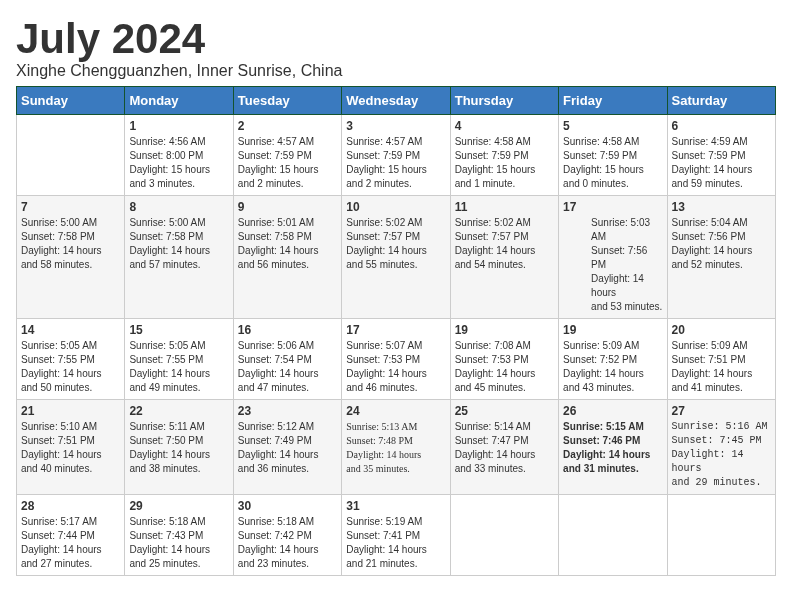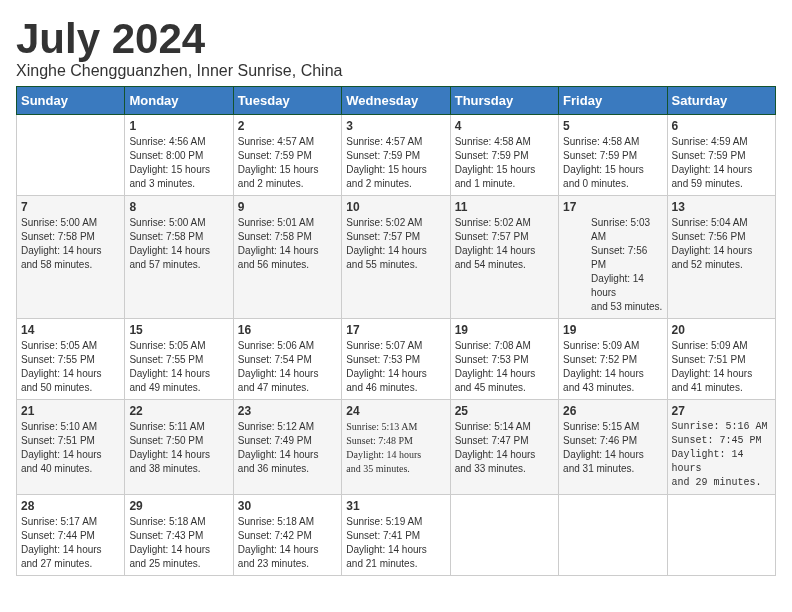--- a/index.html
+++ b/index.html
@@ -296,21 +296,21 @@
         </td>
         <td>
           <span class="day-number">25</span>
           <div class="day-info" style="white-space: pre-line;">Sunrise: 5:14 AM
 Sunset: 7:47 PM
 Daylight: 14 hours
 and 33 minutes.</div>
         </td>
         <td>
           <span class="day-number">26</span>
-          <div class="day-info" style="white-space: pre-line;">Sunrise: 5:15 AM
+          <div class="day-info" style="white-space: pre-line; font-weight: bold;">Sunrise: 5:15 AM
 Sunset: 7:46 PM
 Daylight: 14 hours
 and 31 minutes.</div>
         </td>
         <td>
           <span class="day-number">27</span>
           <div class="day-info" style="white-space: pre-line; font-family: Liberation Mono, monospace;">Sunrise: 5:16 AM
 Sunset: 7:45 PM
 Daylight: 14 hours
 and 29 minutes.</div>

